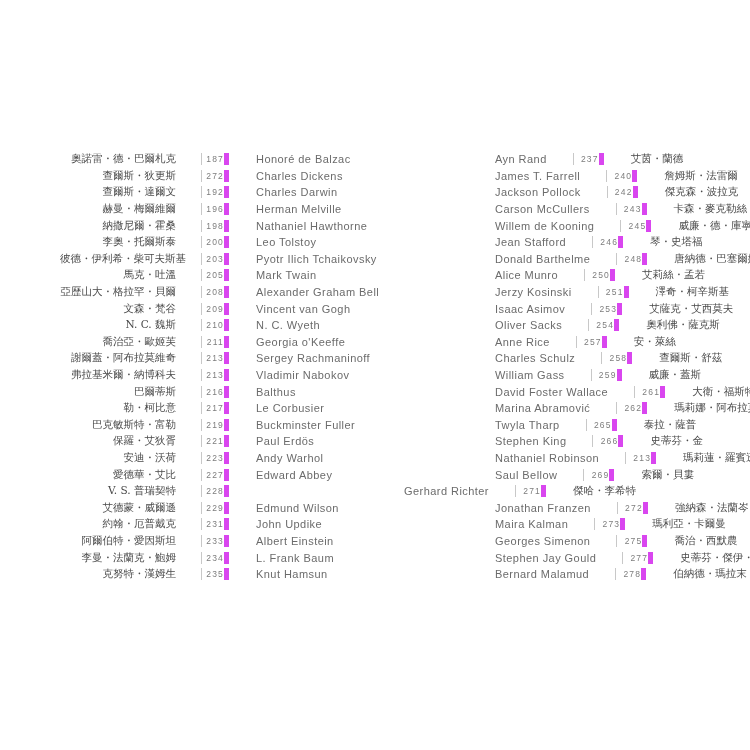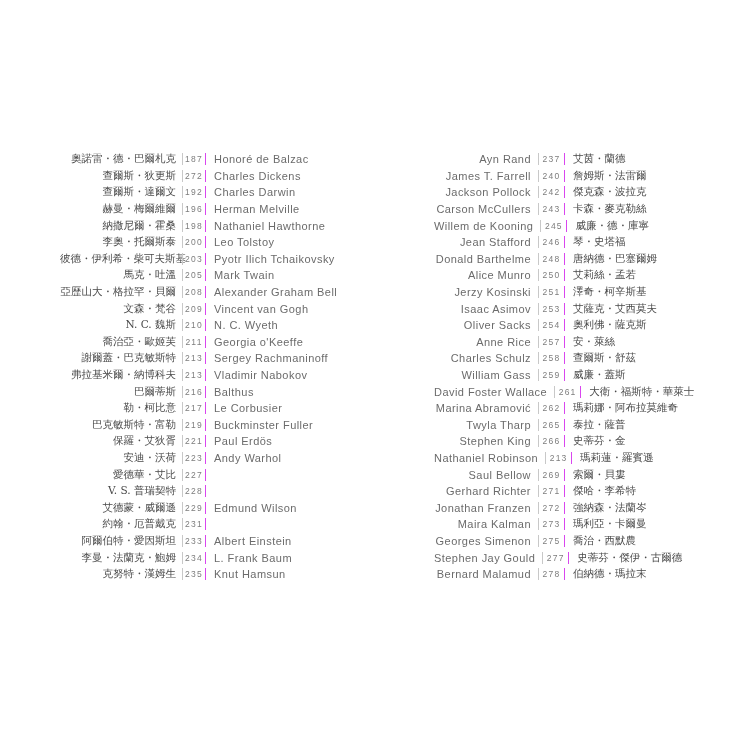--- a/index.html
+++ b/index.html
@@ -12,20 +12,21 @@
   }
   .toc{
     position:absolute;
     left:60px; top:151px;
     width:630px;
   }
   .row{
     height:16.6px;
     display:flex;
     align-items:center;
+    gap:19px;
   }
   .zh{
     font-family:"DejaVu Serif","Liberation Serif",serif;
     font-size:10.5px;
     color:#4a4a4a;
     letter-spacing:0px;
     white-space:nowrap;
   }
   .zh-l{
     flex:none;
@@ -36,25 +37,25 @@
     flex:none;
     width:117px;
     padding-left:8px;
     text-align:left;
   }
   .num{
     flex:none;
     font-size:8.5px;
     color:#7d7d7d;
     letter-spacing:1.2px;
-    text-align:center;
+    text-align:right;
     height:12px;
     line-height:12px;
     border-left:1px solid #c8c8c8;
-    border-right:1px solid #d946ef;
+    border-right:5px solid #d946ef;
     white-space:nowrap;
   }
   .num-l{
     width:22px;
     margin-left:6px;
   }
   .num-r{
     width:25px;
   }
   .en{
@@ -184,21 +185,21 @@
   <div class="row">
     <span class="zh zh-l">喬治亞・歐姬芙</span>
     <span class="num num-l">211</span>
     <span class="en en-l">Georgia o'Keeffe</span>
     <span class="en en-r">Anne Rice</span>
     <span class="num num-r">257</span>
     <span class="zh zh-r">安・萊絲</span>
   </div>
 
   <div class="row">
-    <span class="zh zh-l">謝爾蓋・巴克敏斯特</span>
+    <span class="zh zh-l">謝爾蓋・阿布拉莫維奇</span>
     <span class="num num-l">213</span>
     <span class="en en-l">Sergey Rachmaninoff</span>
     <span class="en en-r">Charles Schulz</span>
     <span class="num num-r">258</span>
     <span class="zh zh-r">查爾斯・舒茲</span>
   </div>
 
   <div class="row">
     <span class="zh zh-l">弗拉基米爾・納博科夫</span>
     <span class="num num-l">213</span>
@@ -249,20 +250,21 @@
     <span class="num num-l">223</span>
     <span class="en en-l">Andy Warhol</span>
     <span class="en en-r">Nathaniel Robinson</span>
     <span class="num num-r">213</span>
     <span class="zh zh-r">瑪莉蓮・羅賓遜</span>
   </div>
 
   <div class="row">
     <span class="zh zh-l">愛德華・艾比</span>
     <span class="num num-l">227</span>
+    <span class="en en-l">Edward Abbey</span>
     <span class="en en-r">Saul Bellow</span>
     <span class="num num-r">269</span>
     <span class="zh zh-r">索爾・貝婁</span>
   </div>
 
   <div class="row">
     <span class="zh zh-l">V. S. 普瑞契特</span>
     <span class="num num-l">228</span>
     <span class="en en-r">Gerhard Richter</span>
     <span class="num num-r">271</span>
@@ -274,20 +276,21 @@
     <span class="num num-l">229</span>
     <span class="en en-l">Edmund Wilson</span>
     <span class="en en-r">Jonathan Franzen</span>
     <span class="num num-r">272</span>
     <span class="zh zh-r">強納森・法蘭岑</span>
   </div>
 
   <div class="row">
     <span class="zh zh-l">約翰・厄普戴克</span>
     <span class="num num-l">231</span>
+    <span class="en en-l">John Updike</span>
     <span class="en en-r">Maira Kalman</span>
     <span class="num num-r">273</span>
     <span class="zh zh-r">瑪利亞・卡爾曼</span>
   </div>
 
   <div class="row">
     <span class="zh zh-l">阿爾伯特・愛因斯坦</span>
     <span class="num num-l">233</span>
     <span class="en en-l">Albert Einstein</span>
     <span class="en en-r">Georges Simenon</span>

